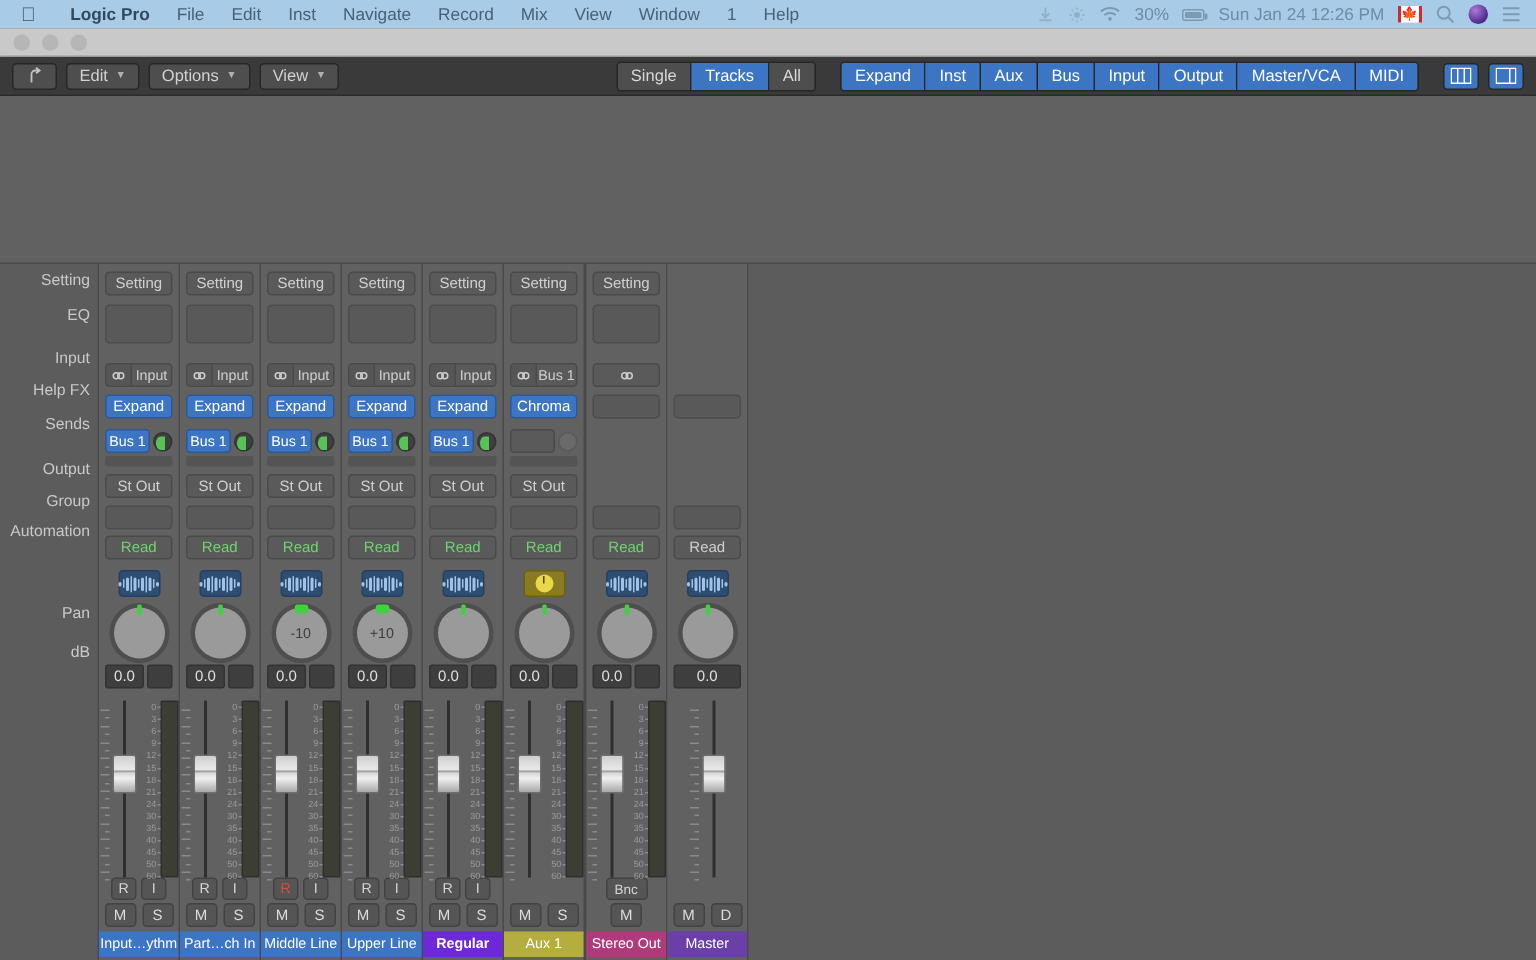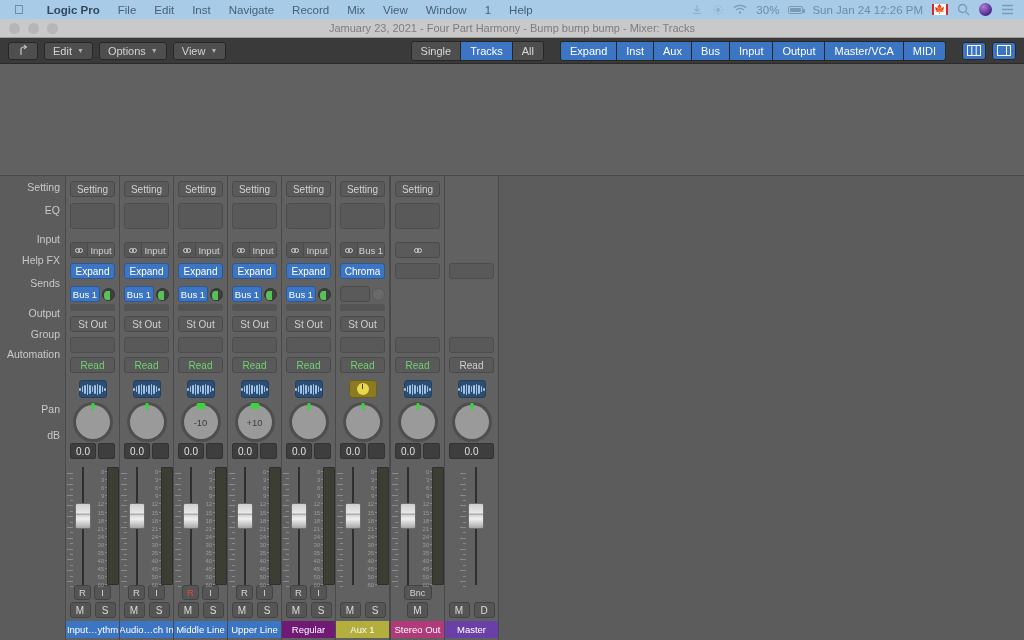--- a/index.html
+++ b/index.html
@@ -288,21 +288,20 @@
     </span>
   </span>
 </div>
 
 <div class="titlebar">
   <span class="traffic">
     <span></span>
     <span></span>
     <span></span>
   </span>
-  <span class="titletext">Jamuary 23, 2021 - Four Part Harmony - Bump bump bump - Mixer: Tracks</span>
 </div>
 
 <div class="toolbar">
   <div class="tb-btn tb-undo">
     <svg width="13" height="13" viewBox="0 0 13 13">
         <path d="M4 11V5.5A2.5 2.5 0 016.5 3H9" stroke="#c4c4c4" stroke-width="1.2" fill="none"></path>
         <path d="M7 1.2L9.4 3 7 4.8" stroke="#c4c4c4" stroke-width="1.2" fill="none"></path>
       </svg>
   </div>
   <div class="tb-btn">
@@ -580,21 +579,21 @@
           <div class="meter"></div>
         </div>
         <div class="btnrow">
           <div class="minibtn">R</div>
           <div class="minibtn">I</div>
         </div>
         <div class="msrow">
           <div class="msbtn">M</div>
           <div class="msbtn">S</div>
         </div>
-        <div class="namebar" style="background: rgb(59, 117, 196);">Audio…ch In</div>
+        <div class="namebar" style="background: rgb(59, 117, 196);">Part…ch In</div>
         <div style="height: 2px;"></div>
       </div>
       <div class="strip">
         <div style="height: 5px;"></div>
         <div class="slot ">Setting</div>
         <div style="height: 6px;"></div>
         <div class="slot empty" style="height: 26px;"></div>
         <div style="height: 13px;"></div>
         <div class="slot inputslot">
           <span class="sicon">
@@ -918,21 +917,21 @@
           <div class="meter"></div>
         </div>
         <div class="btnrow">
           <div class="minibtn">R</div>
           <div class="minibtn">I</div>
         </div>
         <div class="msrow">
           <div class="msbtn">M</div>
           <div class="msbtn">S</div>
         </div>
-        <div class="namebar" style="background: #701a75;">Regular</div>
+        <div class="namebar" style="background: #6d28d9; font-weight: bold;">Regular</div>
         <div style="height: 2px;"></div>
       </div>
       <div class="strip">
         <div style="height: 5px;"></div>
         <div class="slot ">Setting</div>
         <div style="height: 6px;"></div>
         <div class="slot empty" style="height: 26px;"></div>
         <div style="height: 13px;"></div>
         <div class="slot inputslot">
           <span class="sicon">

